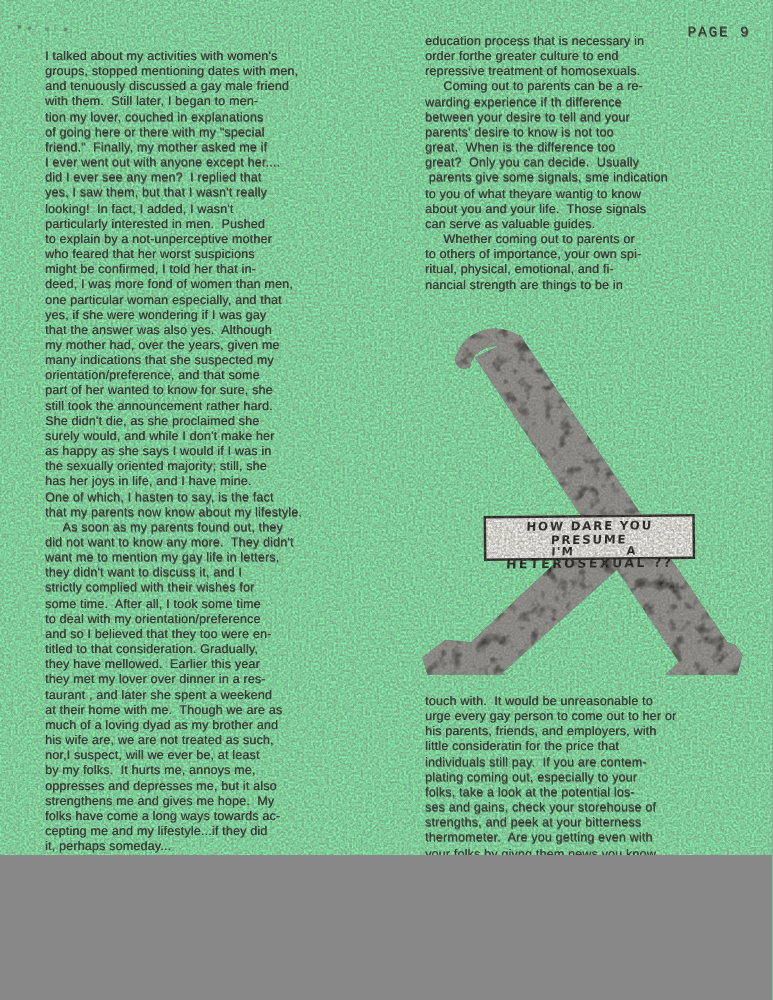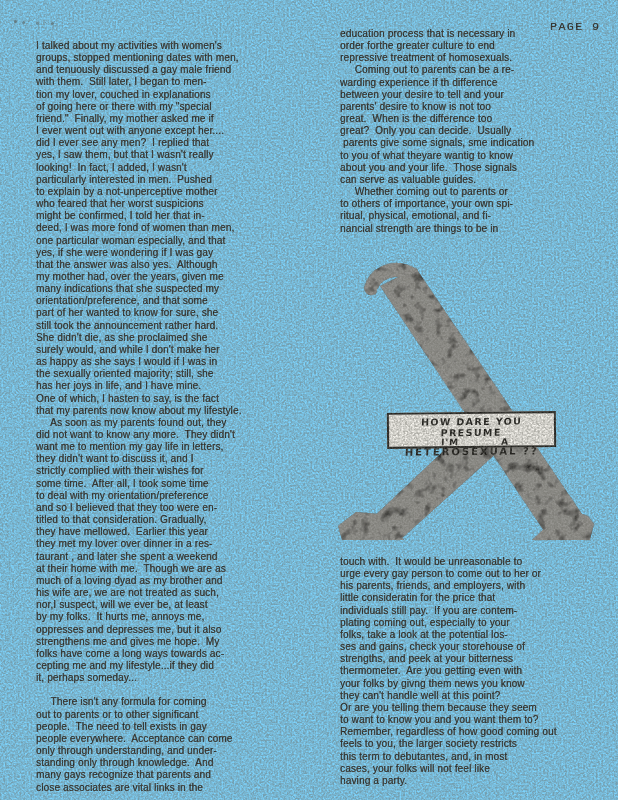--- a/index.html
+++ b/index.html
@@ -1,19 +1,19 @@
 <!DOCTYPE html>
 <html><head>
 <meta charset="utf-8">
 <style>
   html,body{margin:0;padding:0;background:#888;}
   .page{
     position:relative;
-    width:618px;height:800px;
-    background:#7dd3fc;
+    width:618px;height:684px;
+    background:#86efac;
     overflow:hidden;
     font-family:"Liberation Mono", monospace;
     color:#26241f;
   }
   .tw{
     position:absolute;
     margin:0;
     white-space:pre;
     font-family:Liberation Sans, sans-serif;
     font-size:10px;

